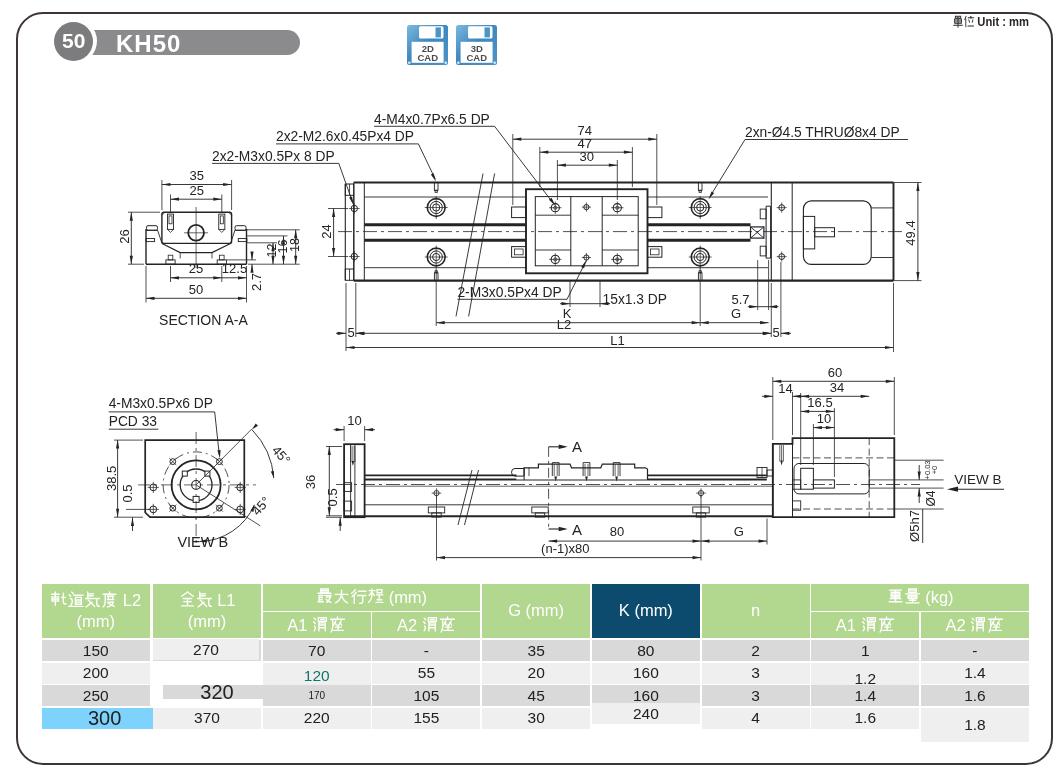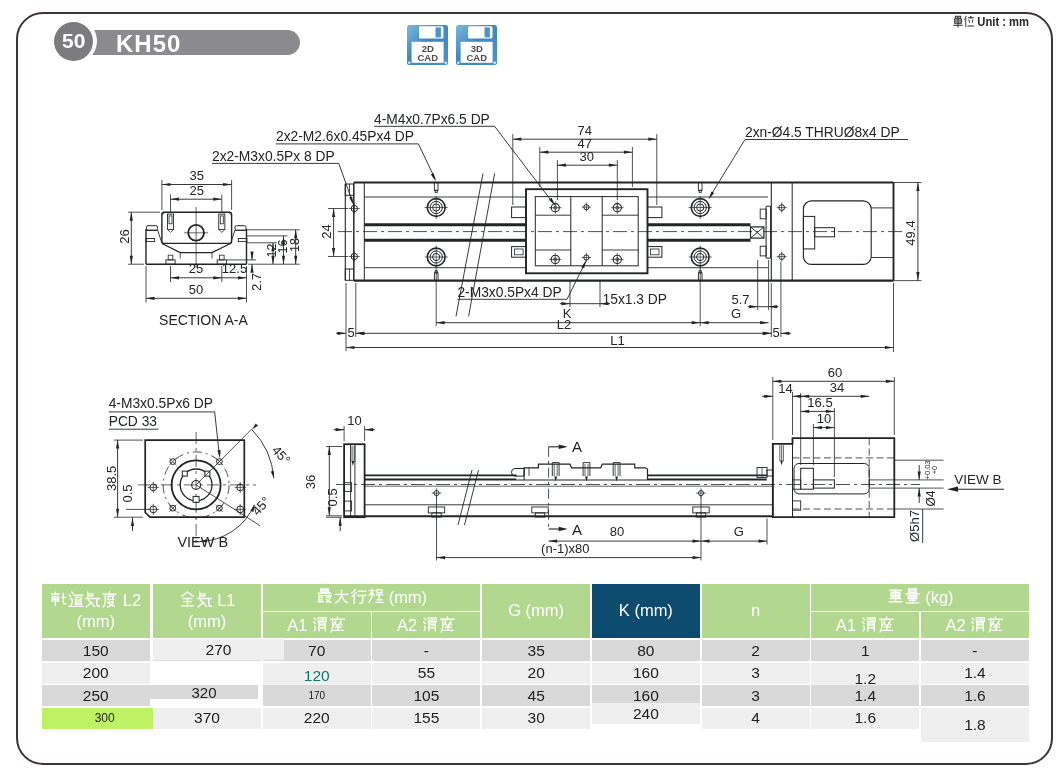--- a/index.html
+++ b/index.html
@@ -803,37 +803,37 @@
 <div style="position:absolute;left:41.7px;top:640.1px;width:108.1px;height:21.0px;background:#d9d9d9;display:flex;align-items:center;justify-content:center;color:#212121;font-size:15.5px;font-weight:400">150</div>
 <div style="position:absolute;left:153.0px;top:640.1px;width:108.1px;height:21.0px;background:#d9d9d9;display:flex;align-items:center;justify-content:center;color:#212121;font-size:15.5px;font-weight:400">220</div>
 <div style="position:absolute;left:262.7px;top:640.1px;width:108.1px;height:21.0px;background:#d9d9d9;display:flex;align-items:center;justify-content:center;color:#212121;font-size:15.5px;font-weight:400">70</div>
 <div style="position:absolute;left:372.4px;top:640.1px;width:108.1px;height:21.0px;background:#d9d9d9;display:flex;align-items:center;justify-content:center;color:#212121;font-size:15.5px;font-weight:400">-</div>
 <div style="position:absolute;left:482.1px;top:640.1px;width:108.1px;height:21.0px;background:#d9d9d9;display:flex;align-items:center;justify-content:center;color:#212121;font-size:15.5px;font-weight:400">35</div>
 <div style="position:absolute;left:591.8px;top:640.1px;width:108.1px;height:21.0px;background:#d9d9d9;display:flex;align-items:center;justify-content:center;color:#212121;font-size:15.5px;font-weight:400">80</div>
 <div style="position:absolute;left:701.5px;top:640.1px;width:108.1px;height:21.0px;background:#d9d9d9;display:flex;align-items:center;justify-content:center;color:#212121;font-size:15.5px;font-weight:400">2</div>
 <div style="position:absolute;left:811.2px;top:640.1px;width:108.1px;height:21.0px;background:#d9d9d9;display:flex;align-items:center;justify-content:center;color:#212121;font-size:15.5px;font-weight:400">1</div>
 <div style="position:absolute;left:920.9px;top:640.1px;width:108.1px;height:21.0px;background:#d9d9d9;display:flex;align-items:center;justify-content:center;color:#212121;font-size:15.5px;font-weight:400">-</div>
 <div style="position:absolute;left:41.7px;top:662.6px;width:108.1px;height:21.0px;background:#efefef;display:flex;align-items:center;justify-content:center;color:#212121;font-size:15.5px;font-weight:400">200</div>
-<div style="position:absolute;left:153.0px;top:639px;width:131px;height:21.0px;background:#efefef;display:flex;align-items:center;justify-content:center;color:#212121;font-size:15.5px;font-weight:400">270</div>
+<div style="position:absolute;left:153.0px;top:639px;width:106px;height:21.0px;background:#efefef;display:flex;align-items:center;justify-content:center;color:#212121;font-size:15.5px;font-weight:400">270</div>
 <div style="position:absolute;left:262.7px;top:662.6px;width:108.1px;height:27px;background:#efefef;display:flex;align-items:center;justify-content:center;color:#0f766e;font-size:15.5px;font-weight:400">120</div>
 <div style="position:absolute;left:372.4px;top:662.6px;width:108.1px;height:21.0px;background:#efefef;display:flex;align-items:center;justify-content:center;color:#212121;font-size:15.5px;font-weight:400">55</div>
 <div style="position:absolute;left:482.1px;top:662.6px;width:108.1px;height:21.0px;background:#efefef;display:flex;align-items:center;justify-content:center;color:#212121;font-size:15.5px;font-weight:400">20</div>
 <div style="position:absolute;left:591.8px;top:662.6px;width:108.1px;height:21.0px;background:#efefef;display:flex;align-items:center;justify-content:center;color:#212121;font-size:15.5px;font-weight:400">160</div>
 <div style="position:absolute;left:701.5px;top:662.6px;width:108.1px;height:21.0px;background:#efefef;display:flex;align-items:center;justify-content:center;color:#212121;font-size:15.5px;font-weight:400">3</div>
 <div style="position:absolute;left:811.2px;top:662.6px;width:108.1px;height:33px;background:#efefef;display:flex;align-items:center;justify-content:center;color:#212121;font-size:15.5px;font-weight:400">1.2</div>
 <div style="position:absolute;left:920.9px;top:662.6px;width:108.1px;height:21.0px;background:#efefef;display:flex;align-items:center;justify-content:center;color:#212121;font-size:15.5px;font-weight:400">1.4</div>
 <div style="position:absolute;left:41.7px;top:685.0px;width:108.1px;height:21.0px;background:#d9d9d9;display:flex;align-items:center;justify-content:center;color:#212121;font-size:15.5px;font-weight:400">250</div>
-<div style="position:absolute;left:150px;top:685.0px;width:108.1px;height:14px;background:#d9d9d9;display:flex;align-items:center;justify-content:center;color:#212121;font-size:15px;font-weight:400">320</div>
+<div style="position:absolute;left:163px;top:685.0px;width:108.1px;height:14px;background:#d9d9d9;display:flex;align-items:center;justify-content:center;color:#212121;font-size:20px;font-weight:400">320</div>
 <div style="position:absolute;left:262.7px;top:685.0px;width:108.1px;height:21.0px;background:#d9d9d9;display:flex;align-items:center;justify-content:center;color:#212121;font-size:10px;font-weight:400">170</div>
 <div style="position:absolute;left:372.4px;top:685.0px;width:108.1px;height:21.0px;background:#d9d9d9;display:flex;align-items:center;justify-content:center;color:#212121;font-size:15.5px;font-weight:400">105</div>
 <div style="position:absolute;left:482.1px;top:685.0px;width:108.1px;height:21.0px;background:#d9d9d9;display:flex;align-items:center;justify-content:center;color:#212121;font-size:15.5px;font-weight:400">45</div>
 <div style="position:absolute;left:591.8px;top:685.0px;width:108.1px;height:21.0px;background:#d9d9d9;display:flex;align-items:center;justify-content:center;color:#212121;font-size:15.5px;font-weight:400">160</div>
 <div style="position:absolute;left:701.5px;top:685.0px;width:108.1px;height:21.0px;background:#d9d9d9;display:flex;align-items:center;justify-content:center;color:#212121;font-size:15.5px;font-weight:400">3</div>
 <div style="position:absolute;left:811.2px;top:685.0px;width:108.1px;height:21.0px;background:#d9d9d9;display:flex;align-items:center;justify-content:center;color:#212121;font-size:15.5px;font-weight:400">1.4</div>
 <div style="position:absolute;left:920.9px;top:685.0px;width:108.1px;height:21.0px;background:#d9d9d9;display:flex;align-items:center;justify-content:center;color:#212121;font-size:15.5px;font-weight:400">1.6</div>
-<div style="position:absolute;left:41.7px;top:707.5px;width:126px;height:21.0px;background:#bef264;display:flex;align-items:center;justify-content:center;color:#212121;font-size:12px;font-weight:400">300</div>
+<div style="position:absolute;left:41.7px;top:707.5px;width:126px;height:21.0px;background:#7dd3fc;display:flex;align-items:center;justify-content:center;color:#212121;font-size:20px;font-weight:400">300</div>
 <div style="position:absolute;left:153.0px;top:707.5px;width:108.1px;height:21.0px;background:#efefef;display:flex;align-items:center;justify-content:center;color:#212121;font-size:15.5px;font-weight:400">370</div>
 <div style="position:absolute;left:262.7px;top:707.5px;width:108.1px;height:21.0px;background:#efefef;display:flex;align-items:center;justify-content:center;color:#212121;font-size:15.5px;font-weight:400">220</div>
 <div style="position:absolute;left:372.4px;top:707.5px;width:108.1px;height:21.0px;background:#efefef;display:flex;align-items:center;justify-content:center;color:#212121;font-size:15.5px;font-weight:400">155</div>
 <div style="position:absolute;left:482.1px;top:707.5px;width:108.1px;height:21.0px;background:#efefef;display:flex;align-items:center;justify-content:center;color:#212121;font-size:15.5px;font-weight:400">30</div>
 <div style="position:absolute;left:591.8px;top:703px;width:108.1px;height:21.0px;background:#efefef;display:flex;align-items:center;justify-content:center;color:#212121;font-size:15.5px;font-weight:400">240</div>
 <div style="position:absolute;left:701.5px;top:707.5px;width:108.1px;height:21.0px;background:#efefef;display:flex;align-items:center;justify-content:center;color:#212121;font-size:15.5px;font-weight:400">4</div>
 <div style="position:absolute;left:811.2px;top:707.5px;width:108.1px;height:21.0px;background:#efefef;display:flex;align-items:center;justify-content:center;color:#212121;font-size:15.5px;font-weight:400">1.6</div>
 <div style="position:absolute;left:920.9px;top:707.5px;width:108.1px;height:34px;background:#efefef;display:flex;align-items:center;justify-content:center;color:#212121;font-size:15.5px;font-weight:400">1.8</div>
 </body></html>

